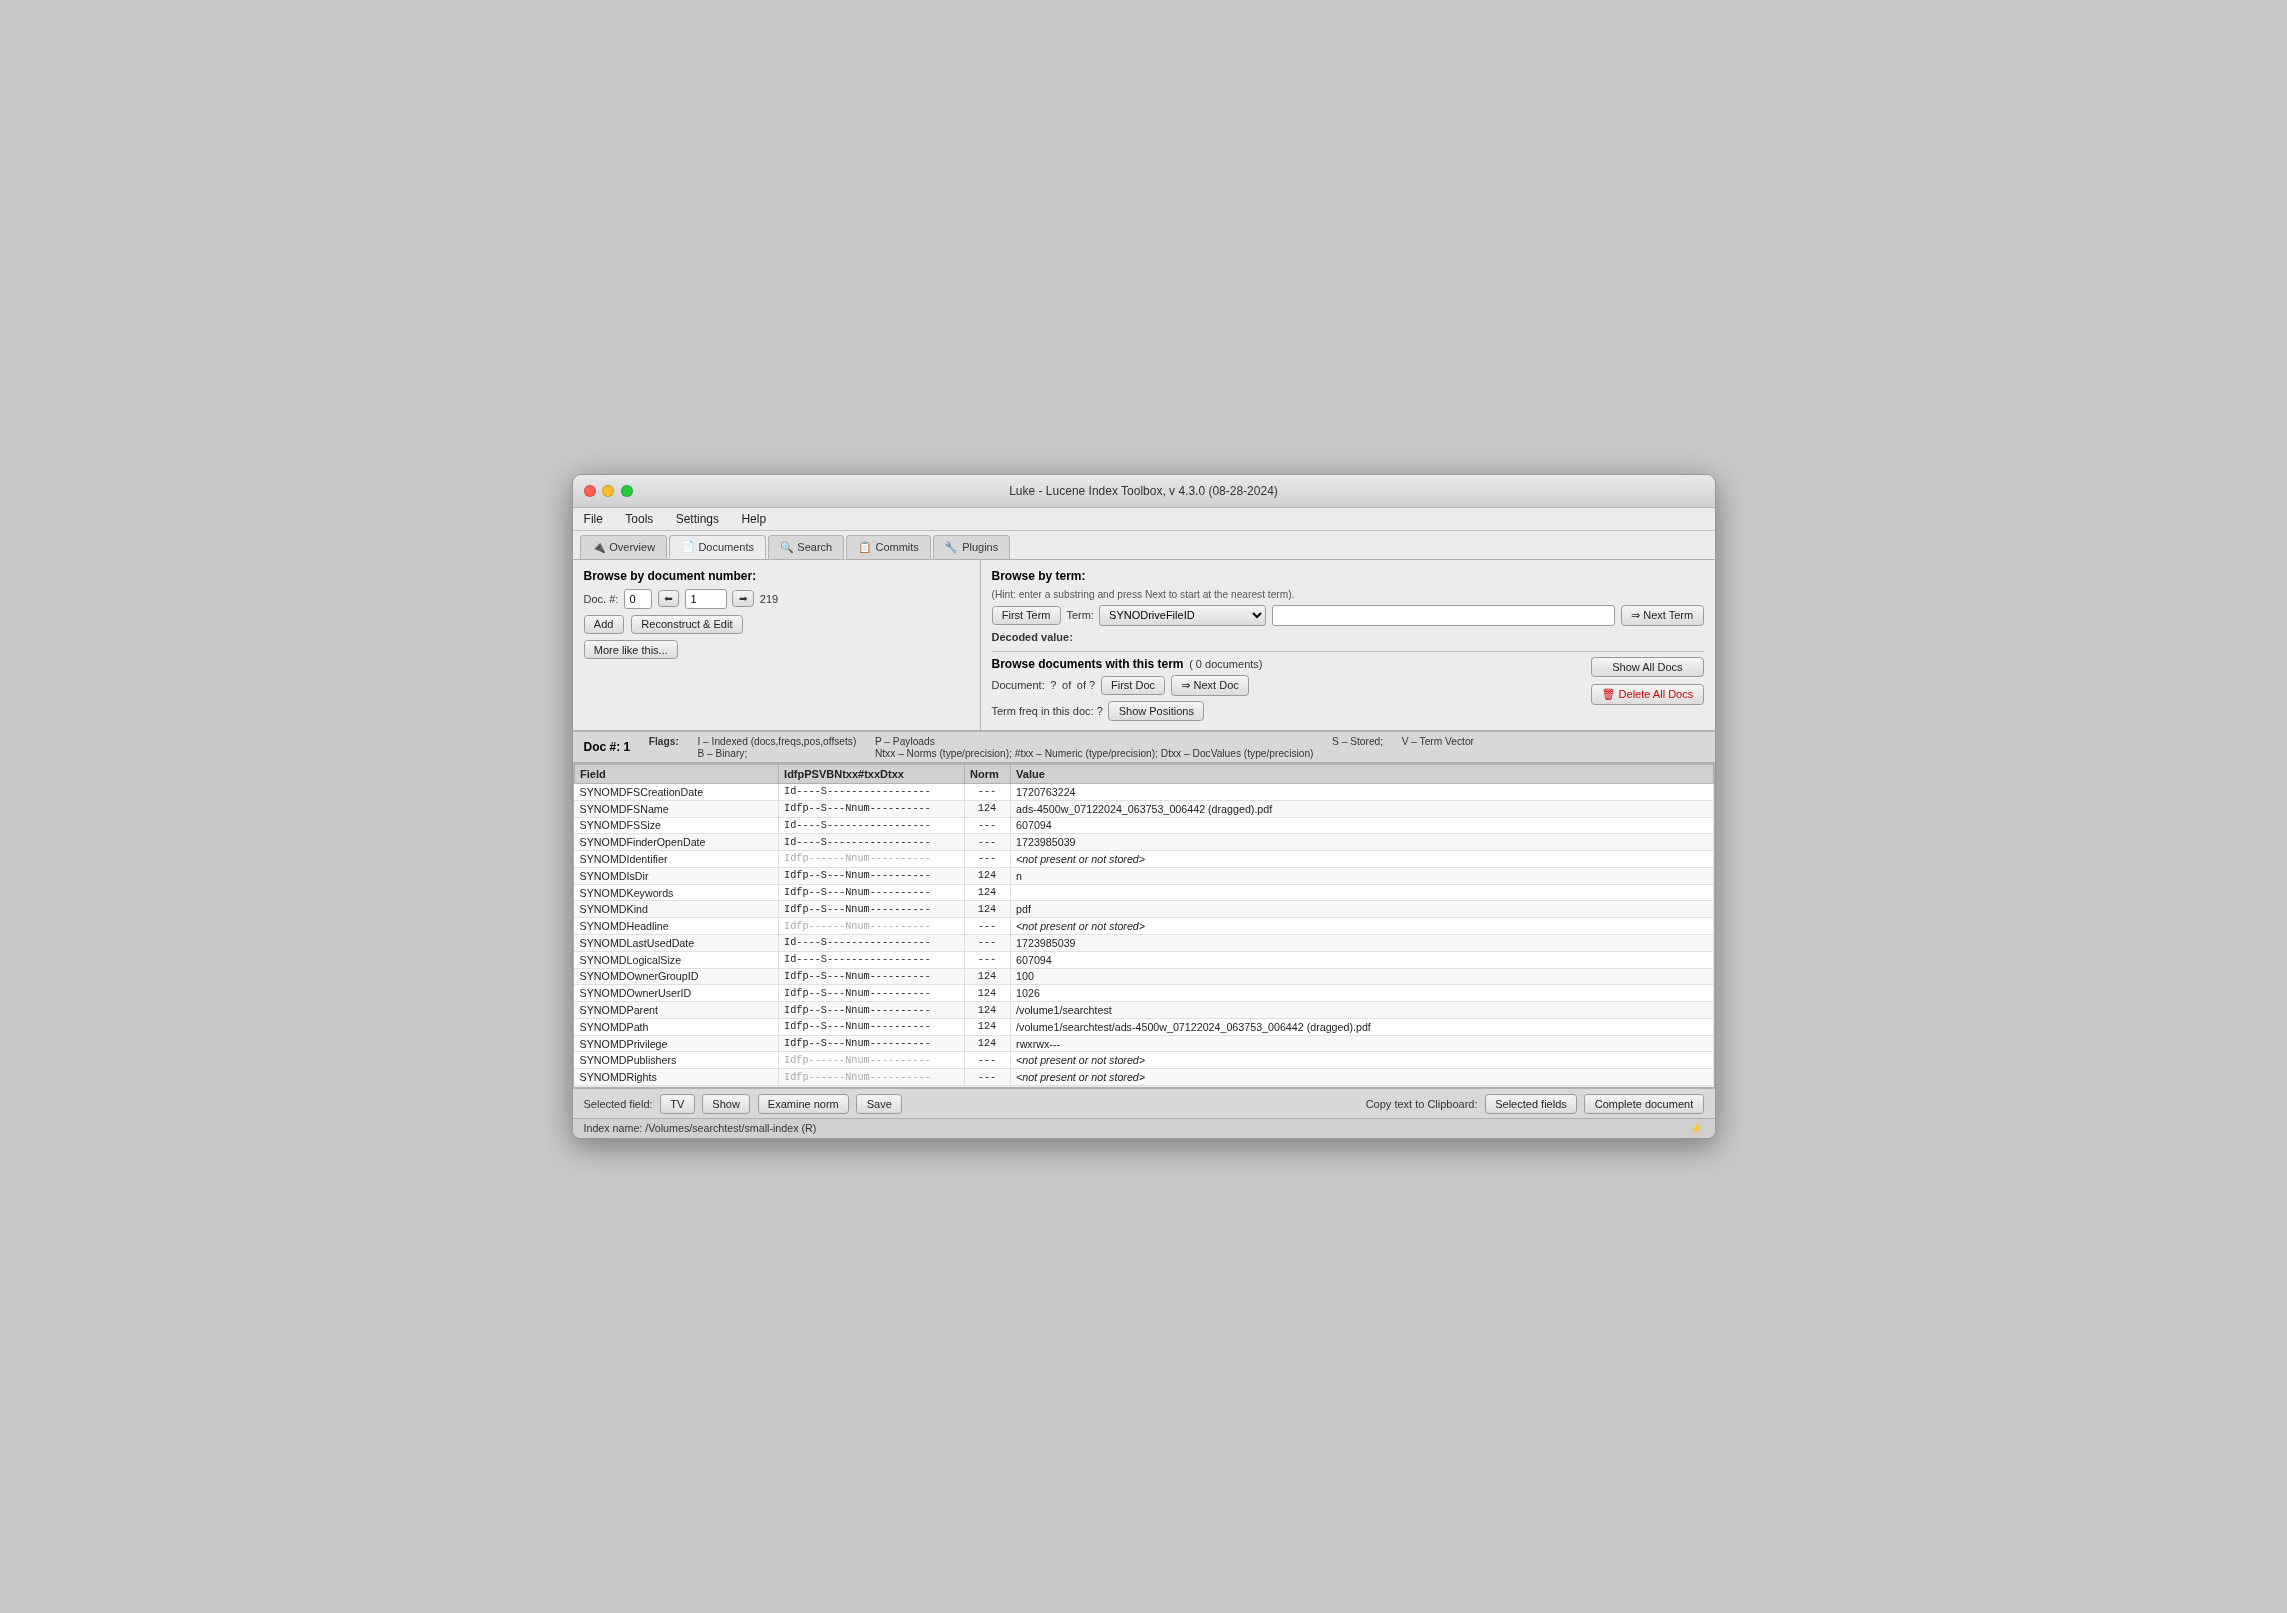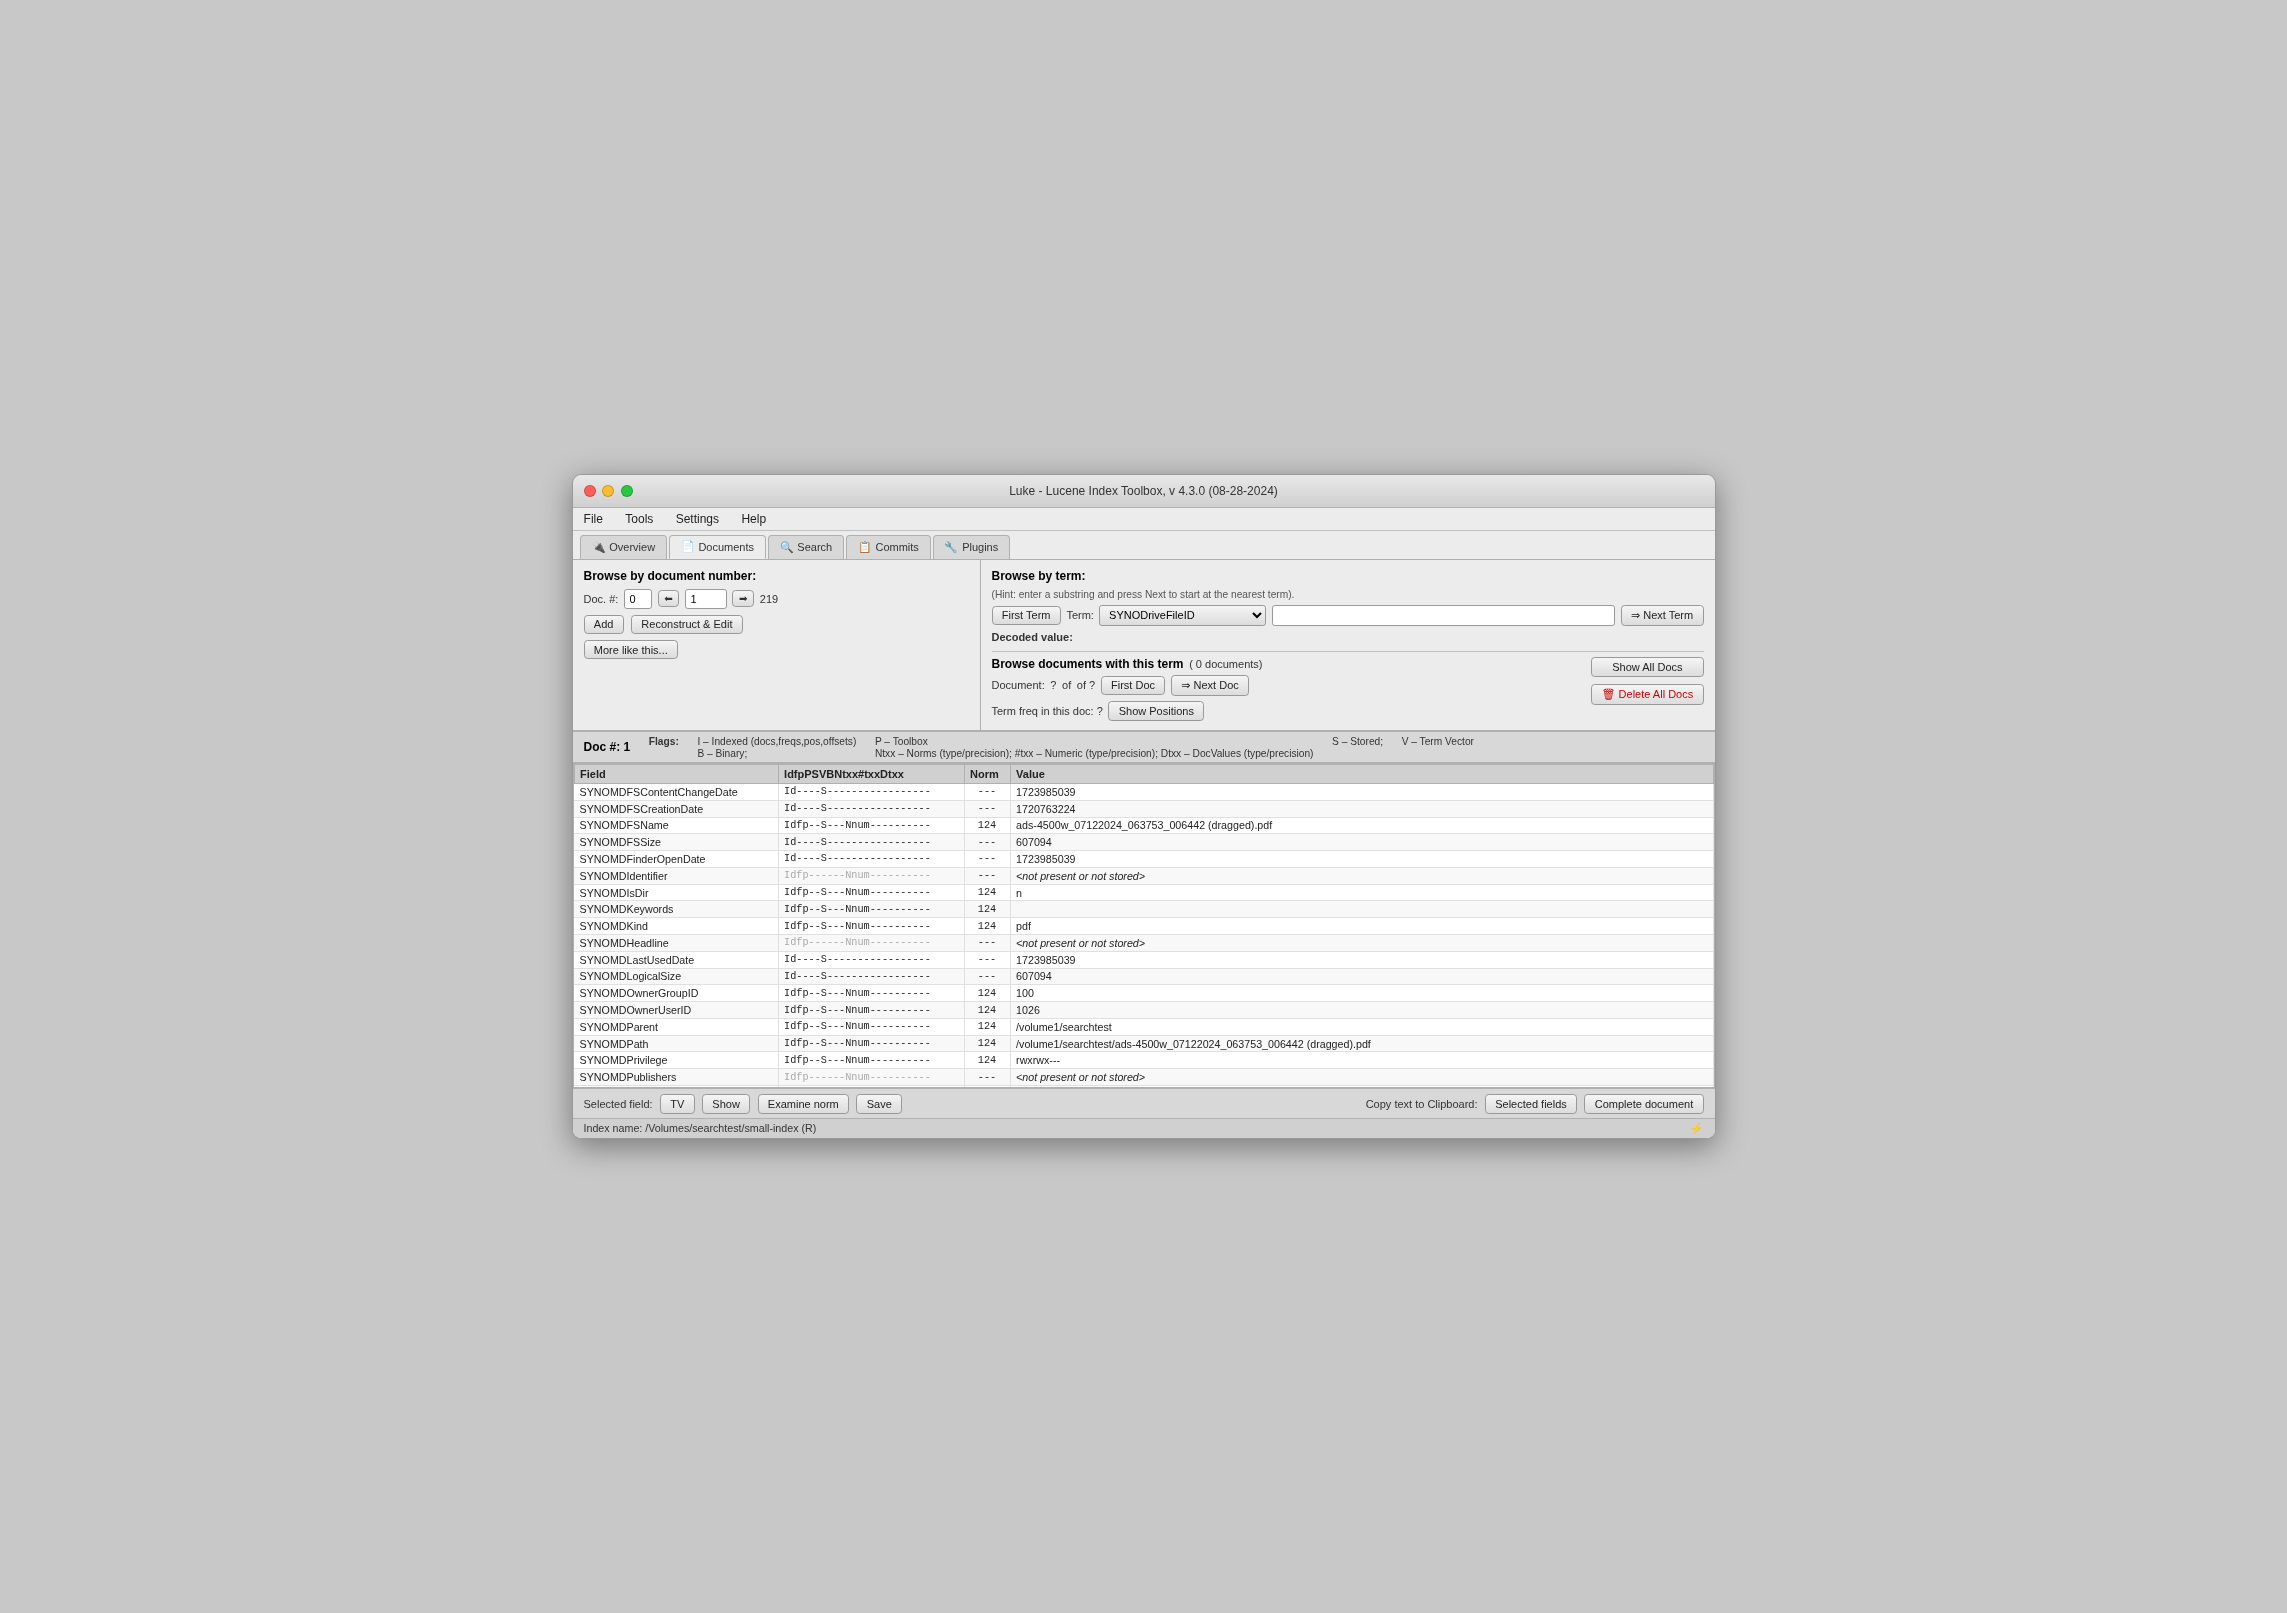--- a/index.html
+++ b/index.html
@@ -386,21 +386,21 @@
 
     <div class="doc-info-bar">
       <span class="doc-num-label">Doc #: 1</span>
       <div class="flags-area">
         <span class="flags-title">Flags:</span>
         <div class="flags-col">
           <span>I – Indexed (docs,freqs,pos,offsets)</span>
           <span>B – Binary;</span>
         </div>
         <div class="flags-col">
-          <span>P – Toolbox</span>
+          <span>P – Payloads</span>
           <span>Ntxx – Norms (type/precision); #txx – Numeric (type/precision); Dtxx – DocValues (type/precision)</span>
         </div>
         <div class="flags-col">
           <span>S – Stored;</span>
         </div>
         <div class="flags-col">
           <span>V – Term Vector</span>
         </div>
       </div>
     </div>
@@ -410,26 +410,20 @@
         <thead>
           <tr>
             <th class="field-col">Field</th>
             <th class="idfp-col">IdfpPSVBNtxx#txxDtxx</th>
             <th class="norm-col">Norm</th>
             <th class="value-col">Value</th>
           </tr>
         </thead>
         <tbody id="table-body">
             <tr>
-              <td style="font-weight: 500;">SYNOMDFSContentChangeDate</td>
-              <td class="mono">Id----S-----------------</td>
-              <td class="mono" style="text-align: center;">---</td>
-              <td>1723985039</td>
-            </tr>
-            <tr>
               <td style="font-weight: 500;">SYNOMDFSCreationDate</td>
               <td class="mono">Id----S-----------------</td>
               <td class="mono" style="text-align: center;">---</td>
               <td>1720763224</td>
             </tr>
             <tr>
               <td style="font-weight: 500;">SYNOMDFSName</td>
               <td class="mono">Idfp--S---Nnum----------</td>
               <td class="mono" style="text-align: center;">124</td>
               <td>ads-4500w_07122024_063753_006442 (dragged).pdf</td>

